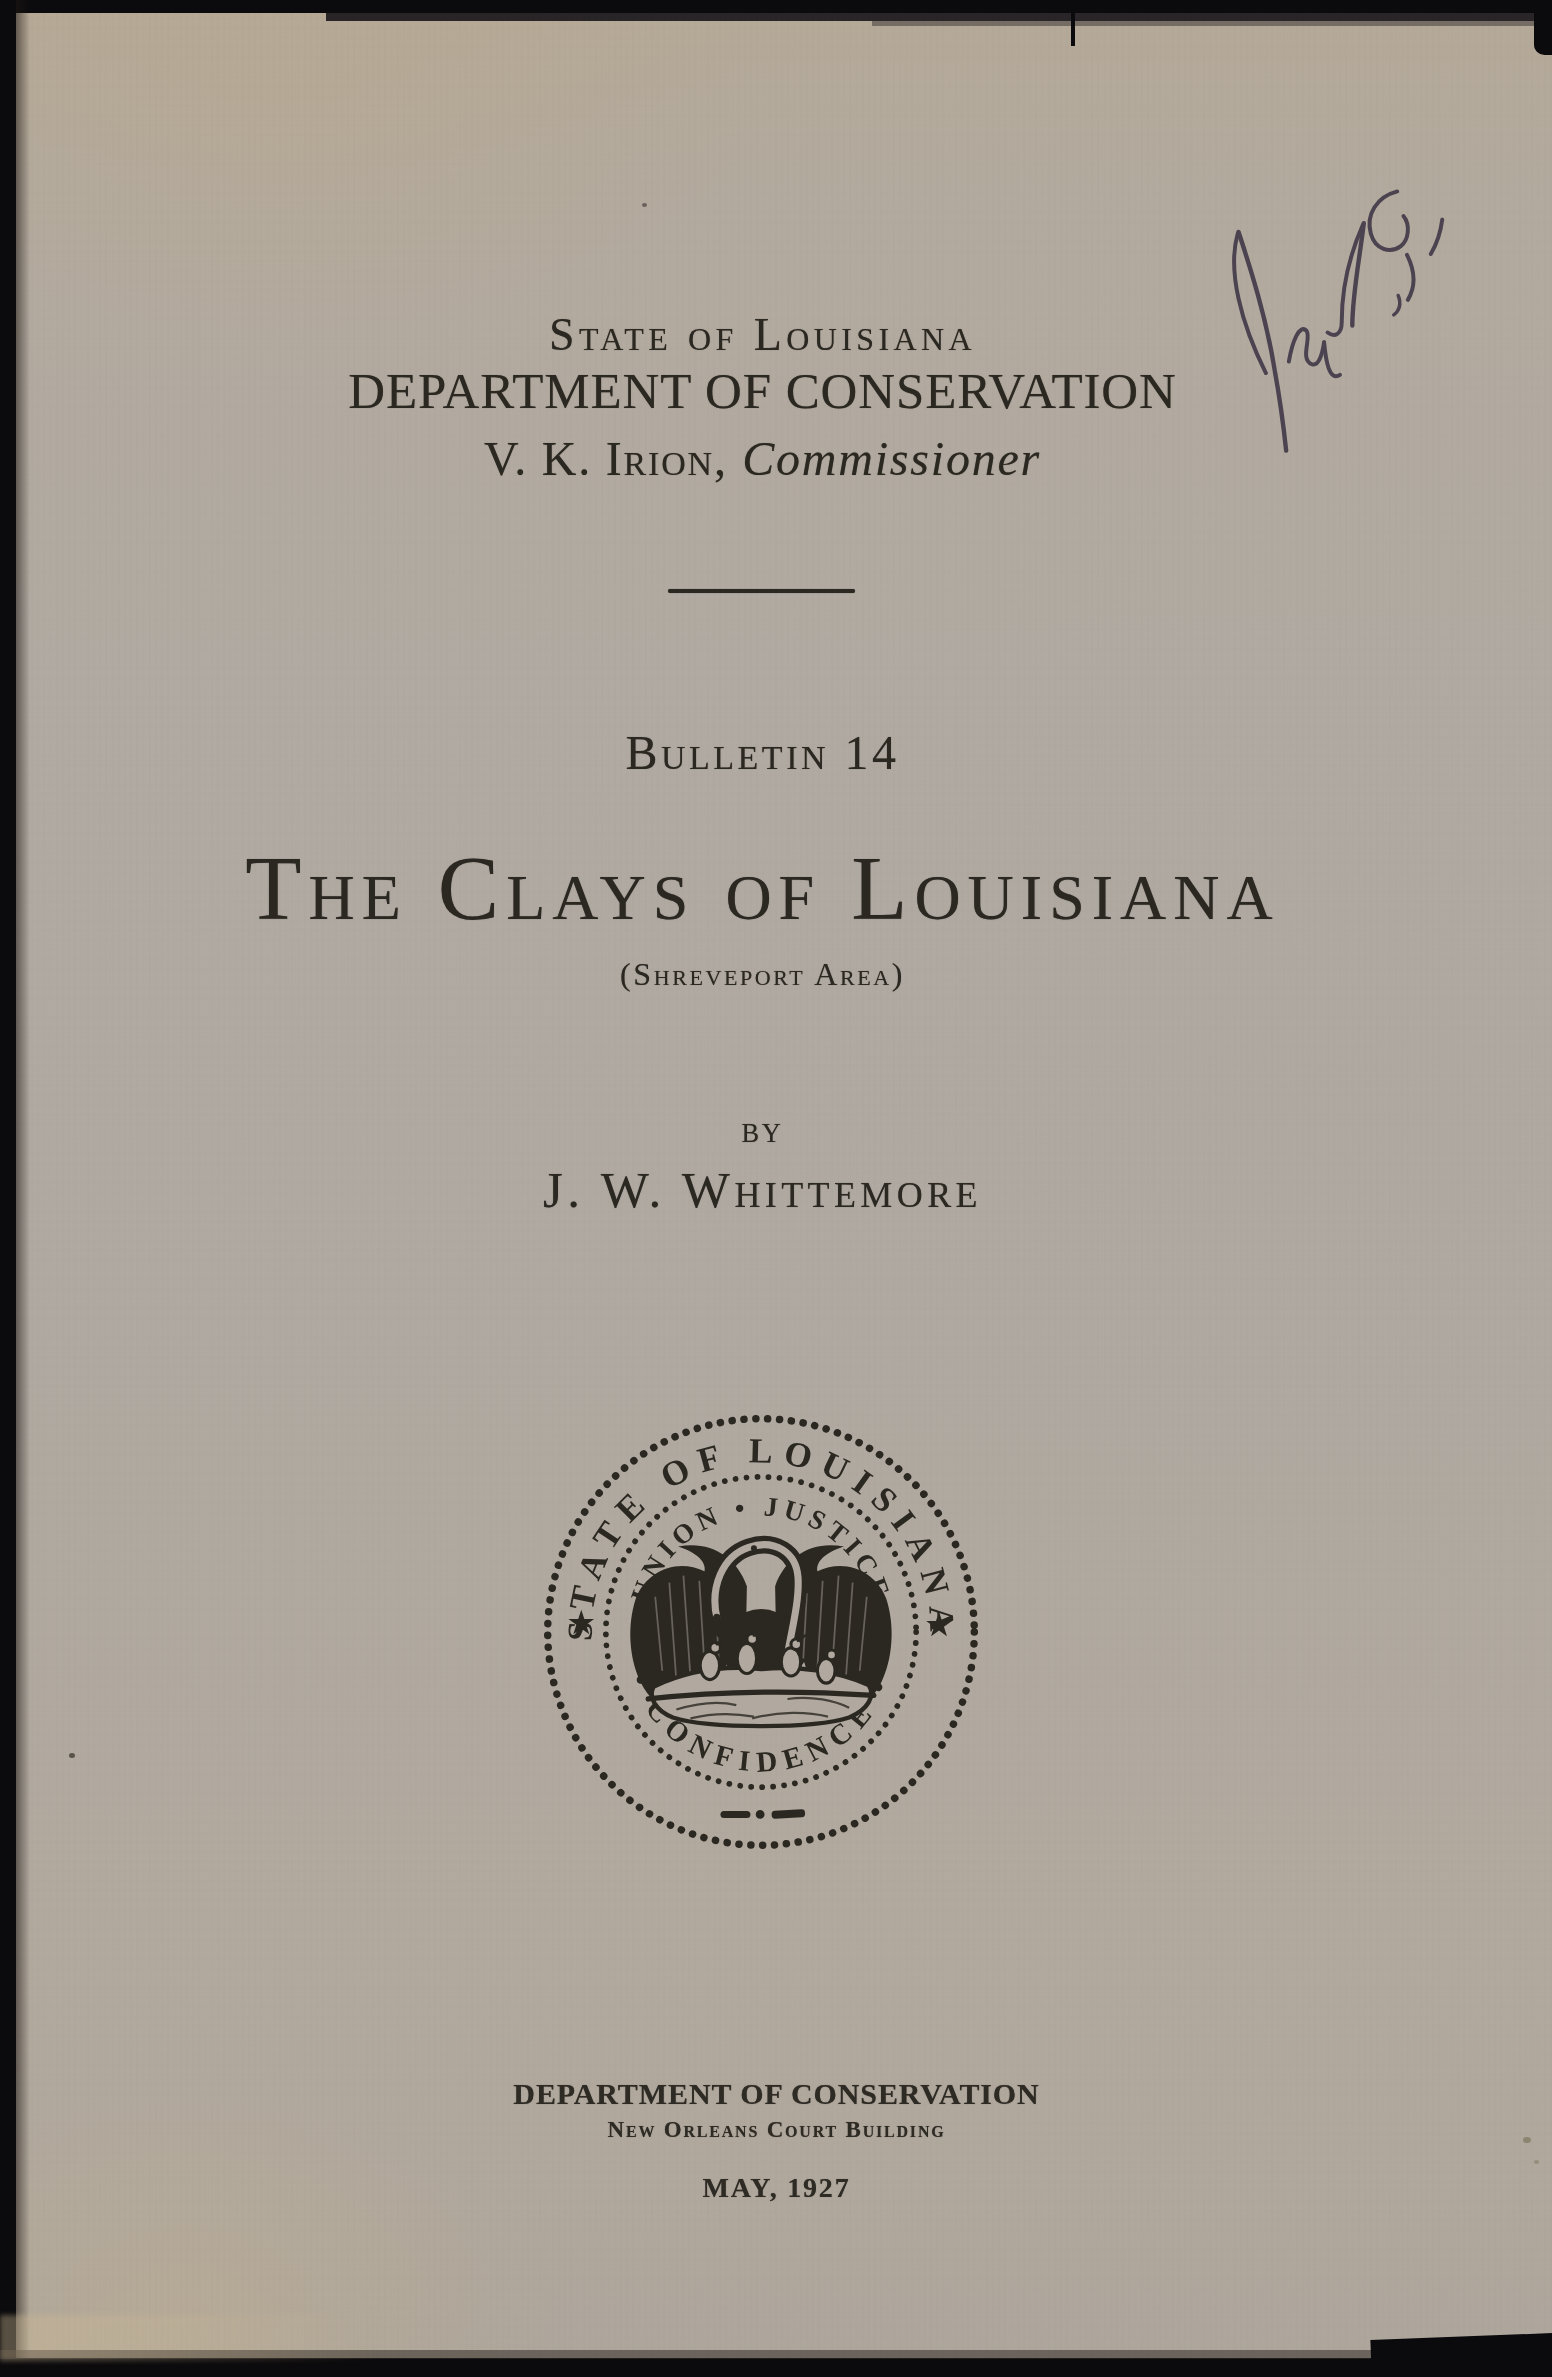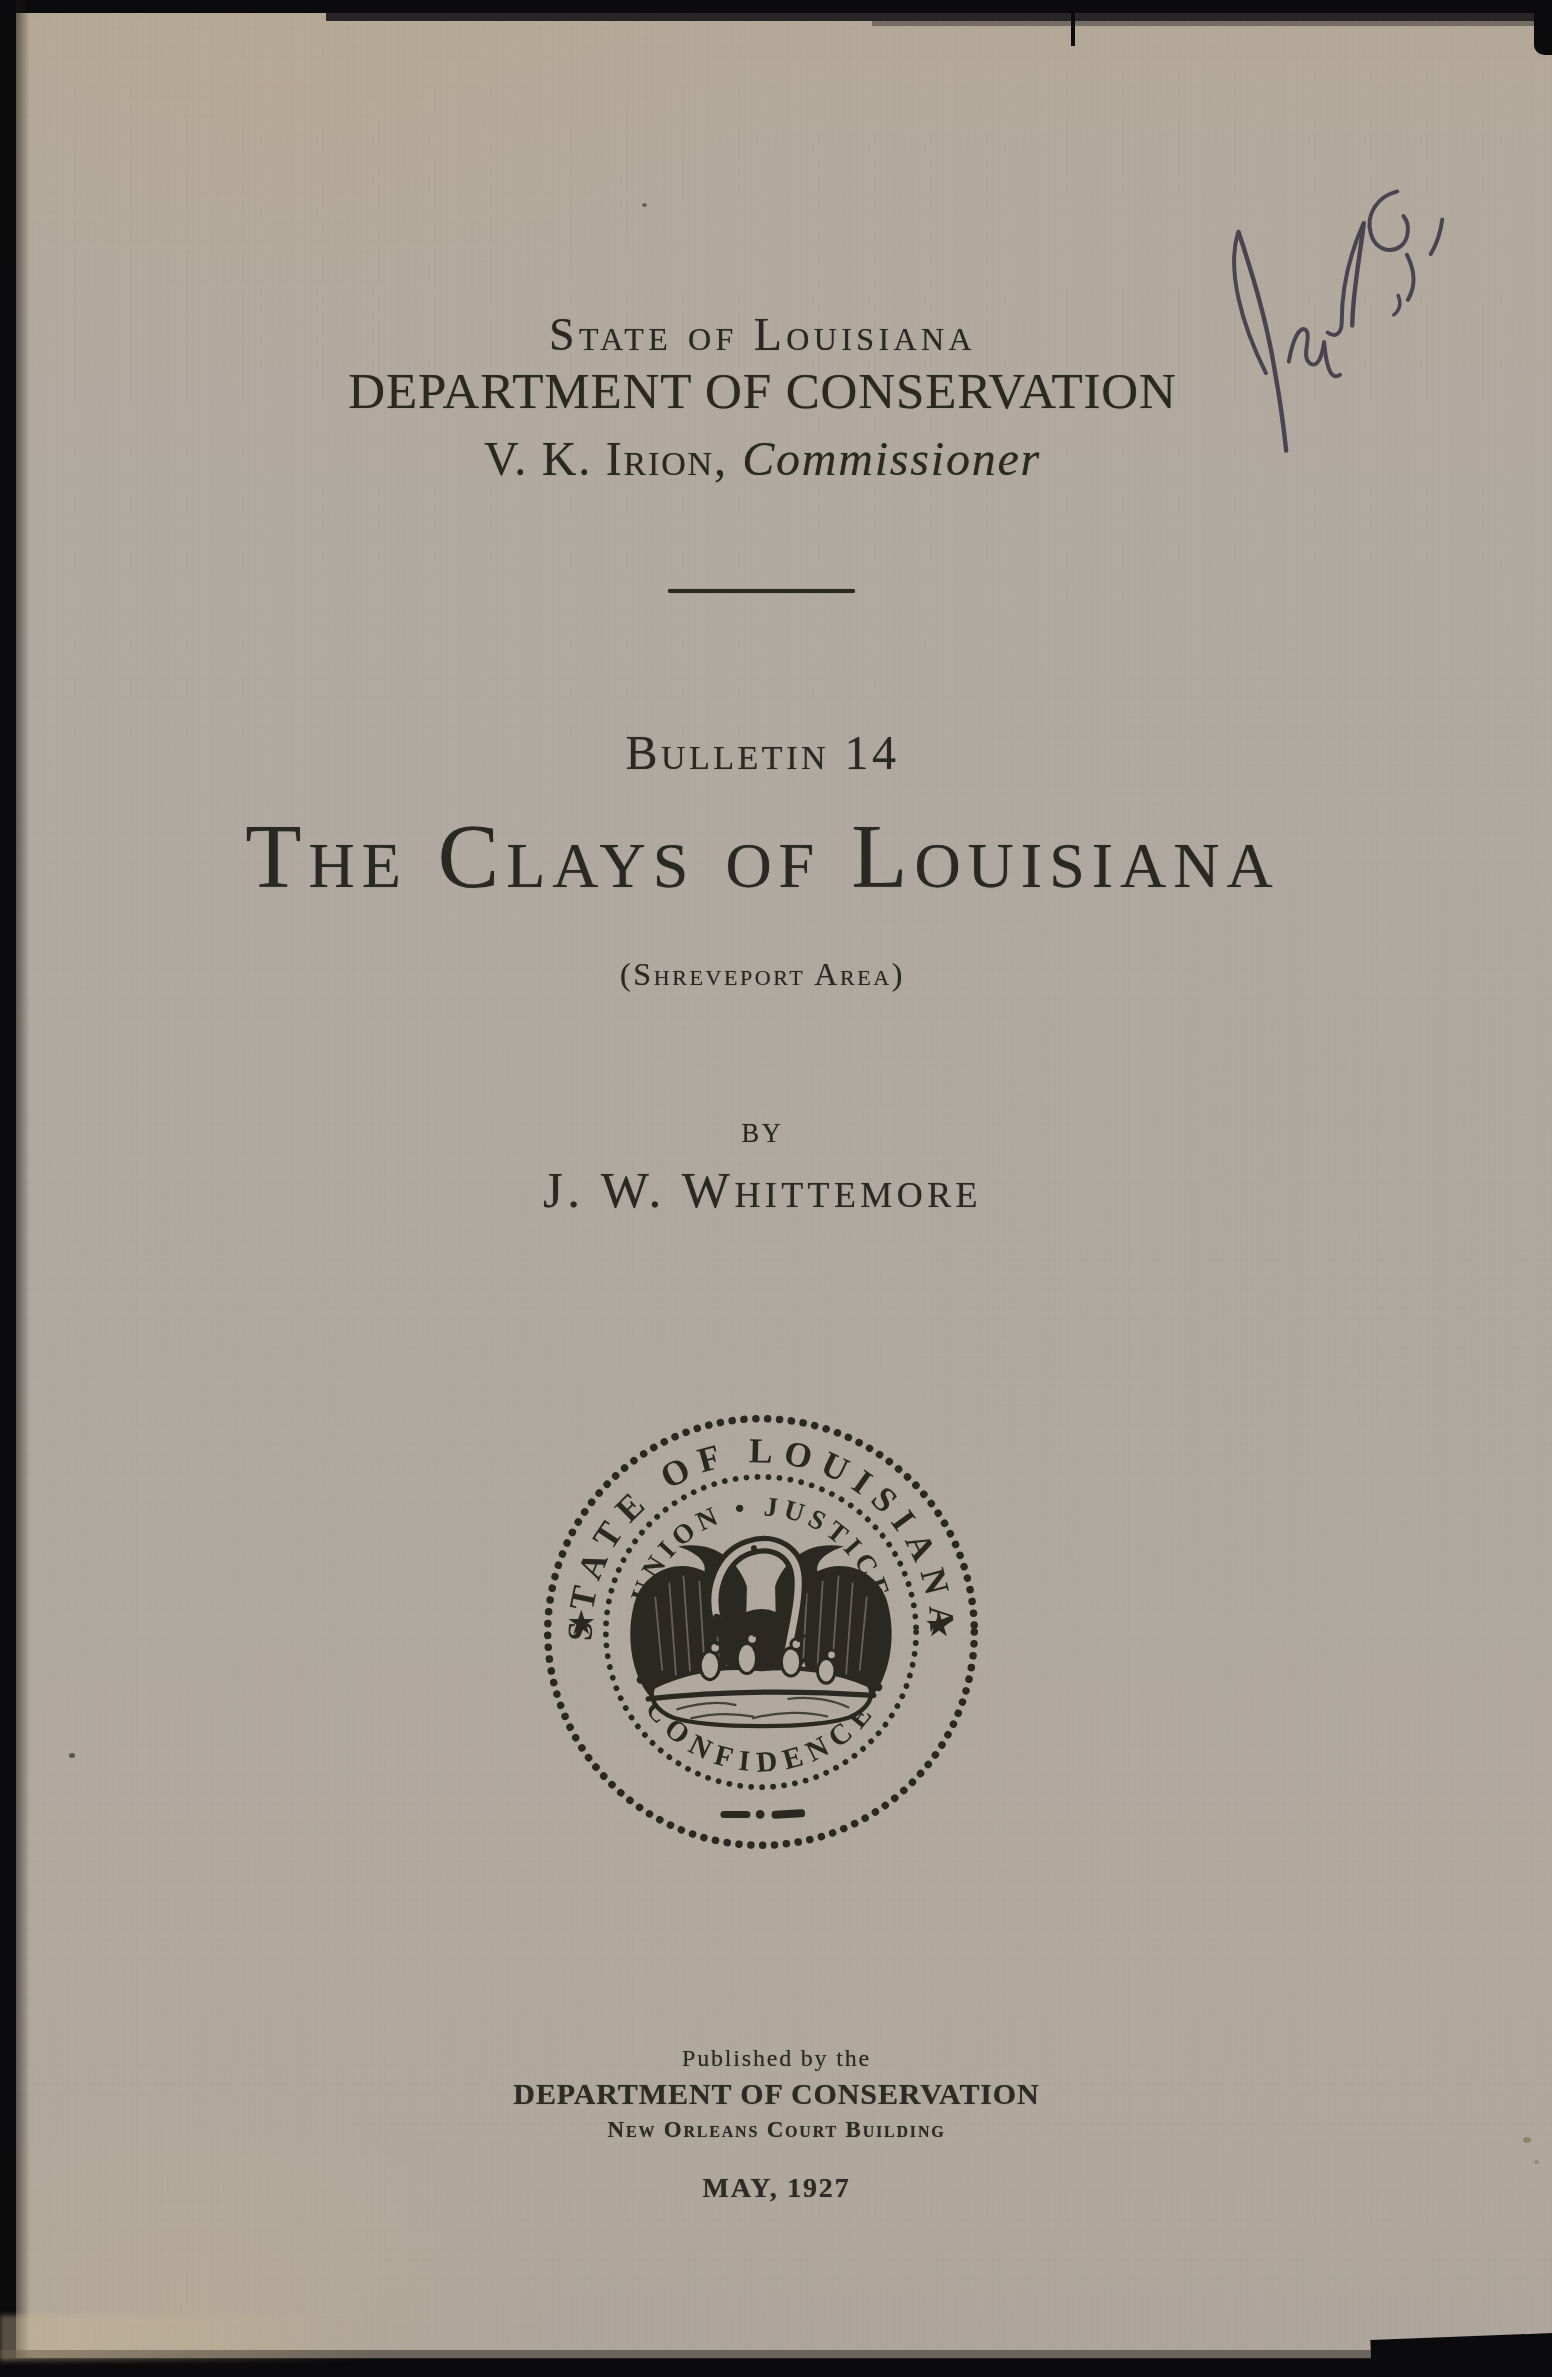--- a/index.html
+++ b/index.html
@@ -18,21 +18,21 @@
       repeating-linear-gradient(0deg, rgba(120,110,92,.02) 0 2.6px, rgba(0,0,0,0) 2.6px 9.7px);}
   .ink{color:#2b2822;text-shadow:0 0 0.9px rgba(43,40,34,.55);}
   .line{position:absolute;left:0;right:28px;text-align:center;line-height:1;white-space:nowrap;}
   .sc{font-variant:small-caps;}
   
   #state-line{top:312px;font-size:46px;letter-spacing:4.4px;}
   #dept-line{top:366px;font-size:51px;letter-spacing:0.9px;}
   #irion-line{top:435px;font-size:48px;letter-spacing:1.8px;}
   #divider{position:absolute;top:589px;left:668px;width:187px;height:4.4px;background:#2b2822;border-radius:2.6px;box-shadow:0 0 0.9px rgba(43,40,34,.8);}
   #bulletin-line{top:729px;font-size:48px;letter-spacing:3.5px;}
-  #title-line{top:810px;font-size:92px;letter-spacing:7px;}
+  #title-line{top:842px;font-size:92px;letter-spacing:7px;}
   #subtitle-line{top:958px;font-size:32px;letter-spacing:2.6px;}
   #by-line{top:1120px;font-size:26.4px;letter-spacing:2.6px;}
   #author-line{top:1165px;font-size:51px;letter-spacing:4.4px;}
   #commissioner-title-part{margin-left:.3em;font-style:italic;}
   
   .fline{position:absolute;left:0;right:0;text-align:center;line-height:1;white-space:nowrap;color:#2e2b25;text-shadow:0 0 0.9px rgba(46,43,37,.6);}
   #footer-published{top:2046px;font-size:24px;letter-spacing:1.8px;}
   #footer-dept{top:2079px;font-size:30px;font-weight:bold;letter-spacing:0.9px;}
   #footer-building{top:2118px;font-size:23px;font-weight:bold;letter-spacing:1.8px;}
   #footer-date{top:2150px;font-size:28px;font-weight:bold;letter-spacing:1.8px;margin-top:24px;}
@@ -152,21 +152,20 @@
           <path d="M 42,10 L 50,4"></path>
       </g>
     </g>
     <g fill="#2b2822">
       <rect x="-46" y="203" width="34" height="8" rx="4"></rect>
       <circle cx="-1" cy="207" r="5"></circle>
       <rect x="12" y="202" width="38" height="9" rx="4" transform="rotate(-3 31 206)"></rect>
     </g>
   </svg>
 
-  <div class="fline" id="footer-published">Published by the</div>
   <div class="fline" id="footer-dept">DEPARTMENT OF CONSERVATION</div>
   <div class="fline sc" id="footer-building">New Orleans Court Building</div>
   <div class="fline" id="footer-date">MAY, 1927</div>
 
   <svg id="handwriting" viewBox="0 0 280 330" aria-label="illegible cursive pencil inscription">
     <g fill="none" stroke="#4b4350" stroke-linecap="round">
       <path stroke-width="4.5" d="M 20,70 C 8,112 24,172 52,228"></path>
       <path stroke-width="5" d="M 21,68 C 32,102 52,162 62,225 C 68,258 72,288 75,316"></path>
       <path stroke-width="4.5" d="M 78,215 C 82,192 90,172 98,180 C 104,188 90,212 104,218 C 112,221 116,206 118,193"></path>
       <path stroke-width="4.5" d="M 118,193 C 120,215 124,238 136,230"></path>

